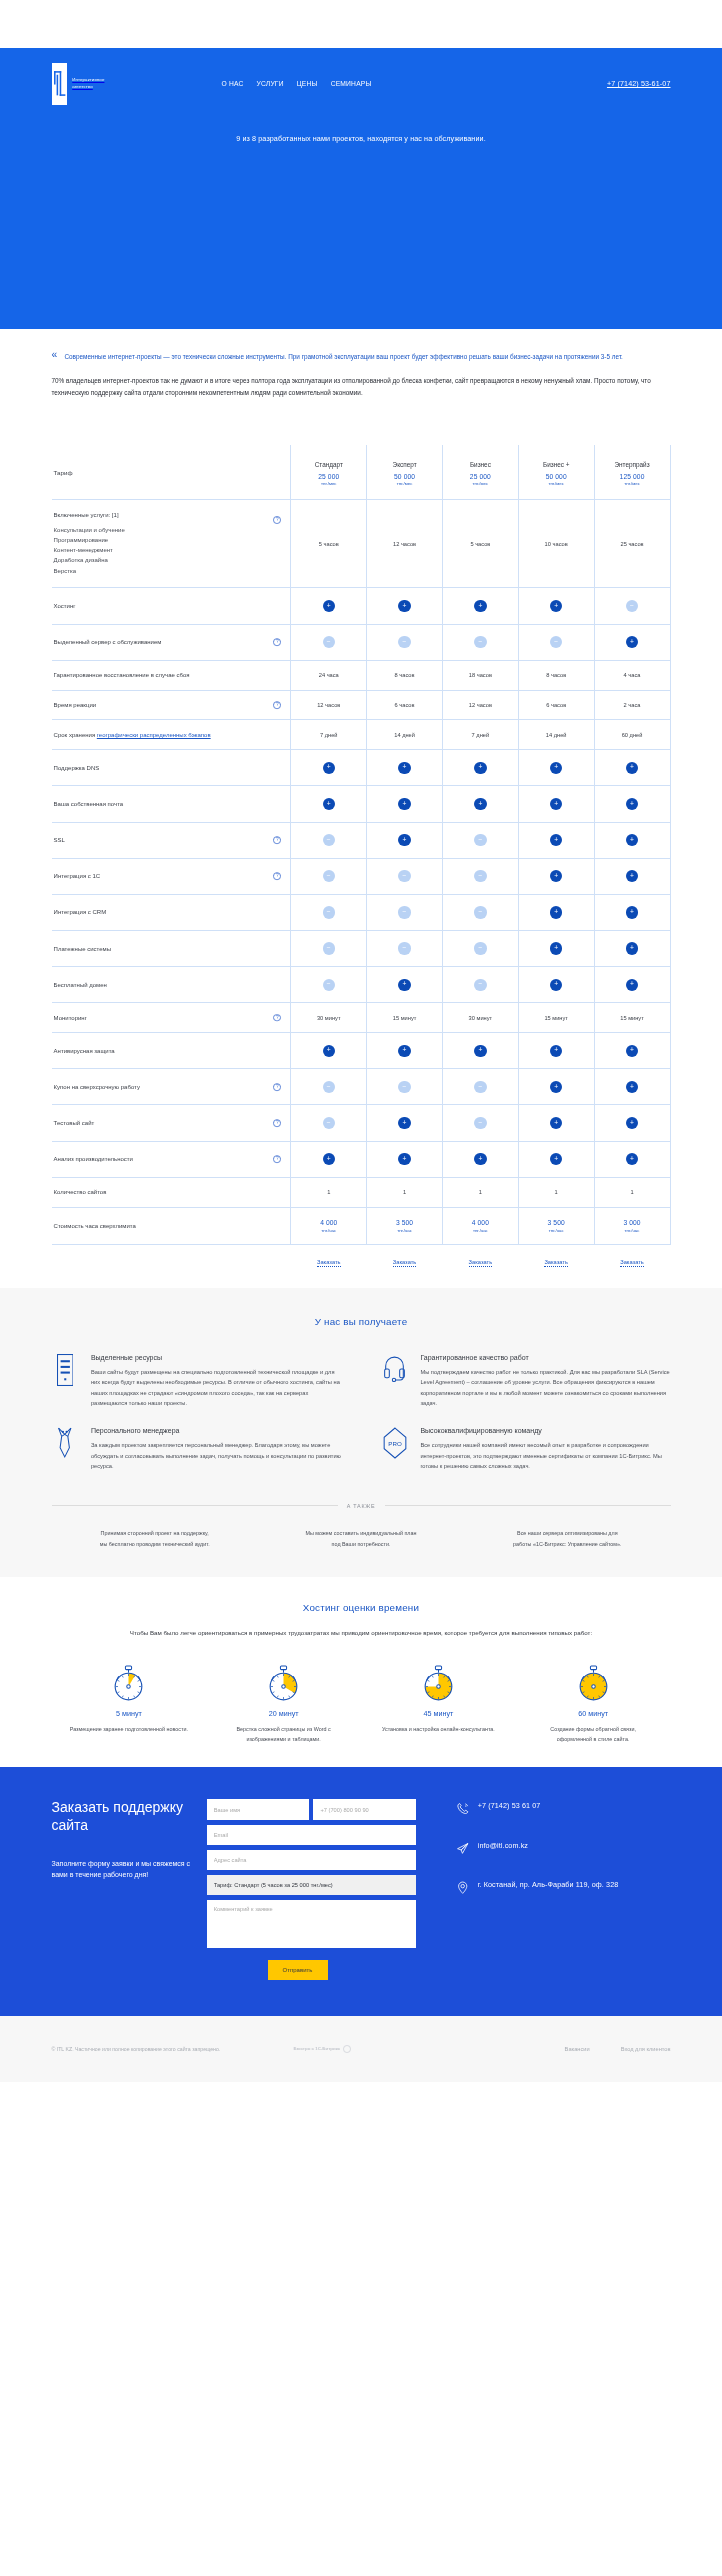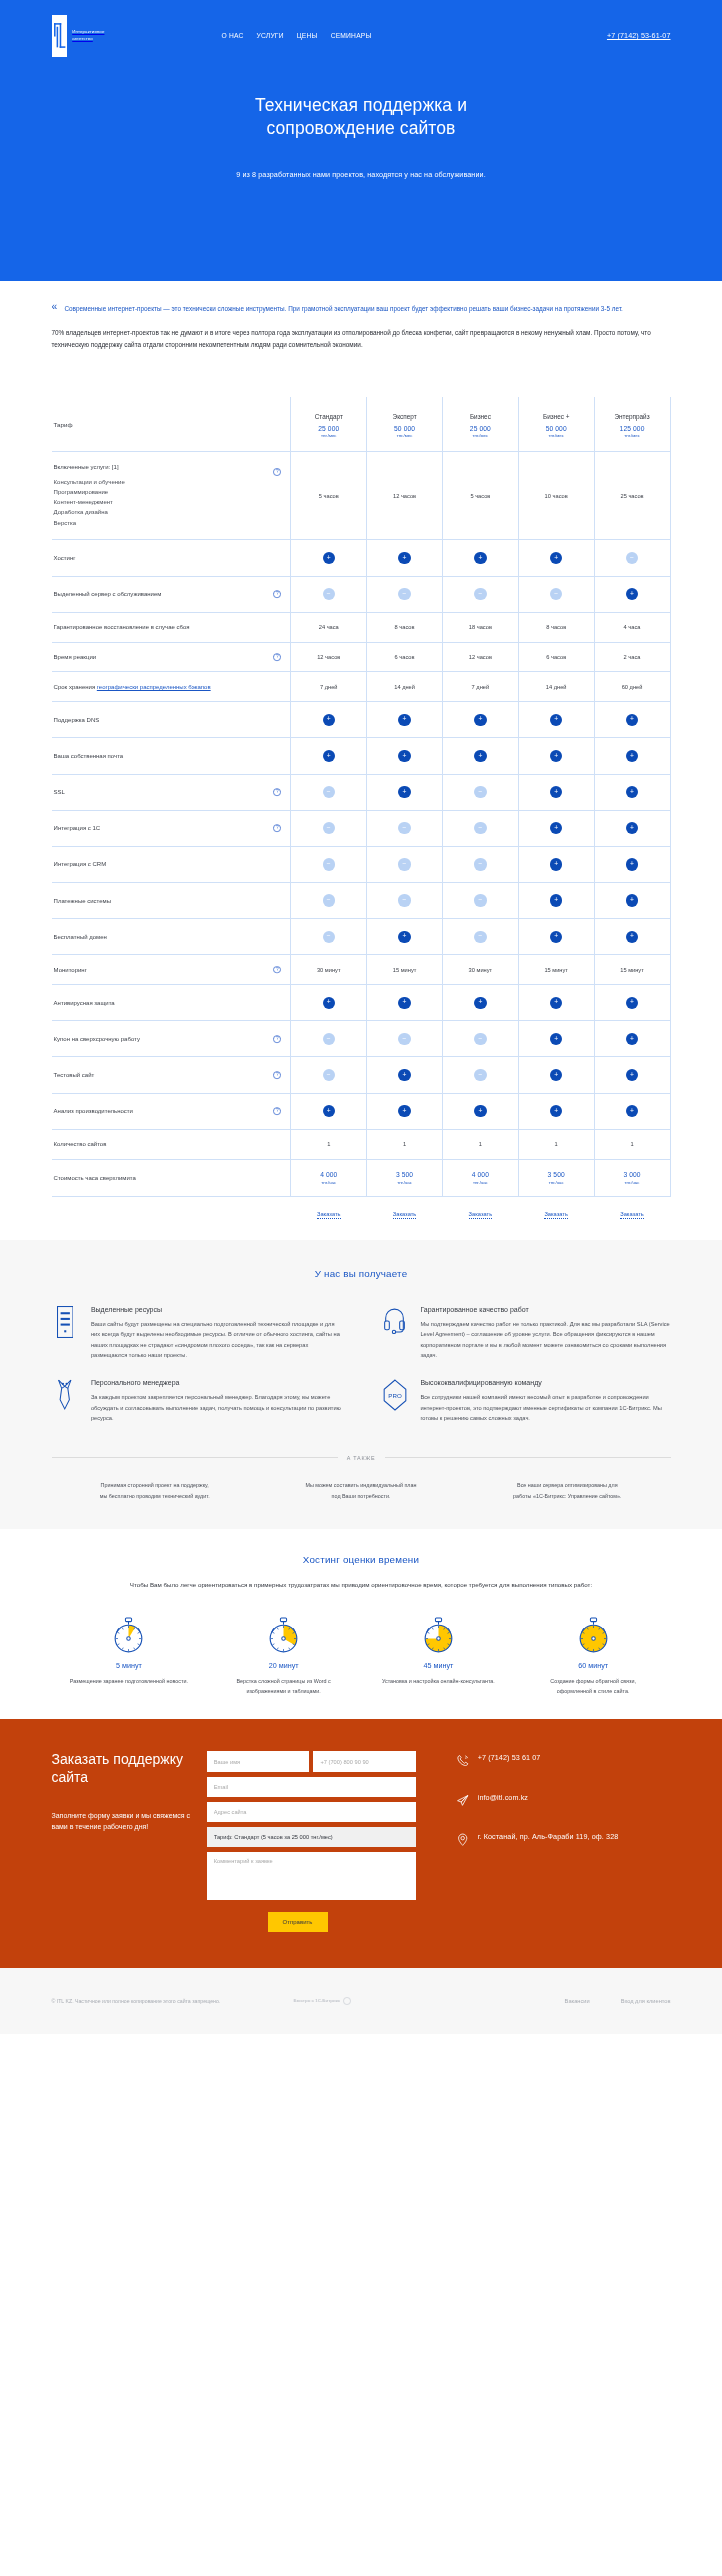--- a/index.html
+++ b/index.html
@@ -15,20 +15,21 @@
   .wrap { width: 619px; margin: 0 auto; }
 
   
   .hero {
     background: #1565e8;
     color: #fff;
     padding-top: 14.4px;
     padding-bottom: 31px;
     height: 281px;
     position: relative;
+    margin-top: 48px;
   }
   .topbar { display: flex; align-items: center; height: 43px; }
   .logo-block { display: flex; align-items: center; gap: 5.2px; width: 170px; }
   .logo-mark {
     width: 15.5px; height: 42px; background: #fff;
     display: flex; align-items: center; justify-content: center;
   }
   .logo-mark svg { display: block; }
   .logo-text { font-size: 4.4px; line-height: 1.5; color: #fff; letter-spacing: 0.1px; }
   .nav { display: flex; gap: 13px; flex: 1; }
@@ -144,21 +145,21 @@
   }
   .time-grid {
     display: grid; grid-template-columns: repeat(4, 1fr);
     margin-top: 26px;
   }
   .time-item { text-align: center; padding: 0 17.5px; }
   .time-val { color: #1a56c4; font-size: 7.2px; margin-top: 3px; }
   .time-desc { font-size: 5.4px; color: #4a4e57; line-height: 1.85; margin-top: 6.2px; }
 
   
-  .cta { background: #c2410c; color: #fff; padding: 32px 0 36px; }
+  .cta { background: #1d4ed8; color: #fff; padding: 32px 0 36px; }
   .cta-inner { display: flex; gap: 0; }
   .cta-left { width: 155px; padding-right: 10.3px; }
   .cta-h { font-size: 14px; font-weight: 400; line-height: 1.28; }
   .cta-p { margin-top: 24px; font-size: 7px; line-height: 1.55; }
   .cta-form { width: 209px; }
   .row2 { display: flex; gap: 4.6px; }
   .fld {
     background: #fff; border: 0; height: 20.6px; width: 100%;
     padding: 0 7.2px; font-family: inherit; font-size: 5.7px; color: #33373f;
     outline: none; display: block;
@@ -213,24 +214,20 @@
       </a>
       <nav class="nav">
         <a href="#">О НАС</a>
         <a href="#">УСЛУГИ</a>
         <a href="#">ЦЕНЫ</a>
         <a href="#">СЕМИНАРЫ</a>
       </nav>
       <a class="phone-top" href="#">+7 (7142) 53-61-07</a>
     </div>
 
-    <h1 class="hero-title">
-      <span>Техническая поддержка и</span><br>
-      <span>сопровождение сайтов</span>
-    </h1>
     <p class="hero-sub">9 из 8 разработанных нами проектов, находятся у нас на обслуживании.</p>
   </div>
 </section>
 
 <section class="intro">
   <div class="wrap">
     <div class="quote">
       <span class="qmark">«</span>
       <span>Современные интернет-проекты — это технически сложные инструменты. При грамотной эксплуатации ваш проект будет эффективно решать ваши бизнес-задачи на протяжении 3-5 лет.</span>
     </div>

